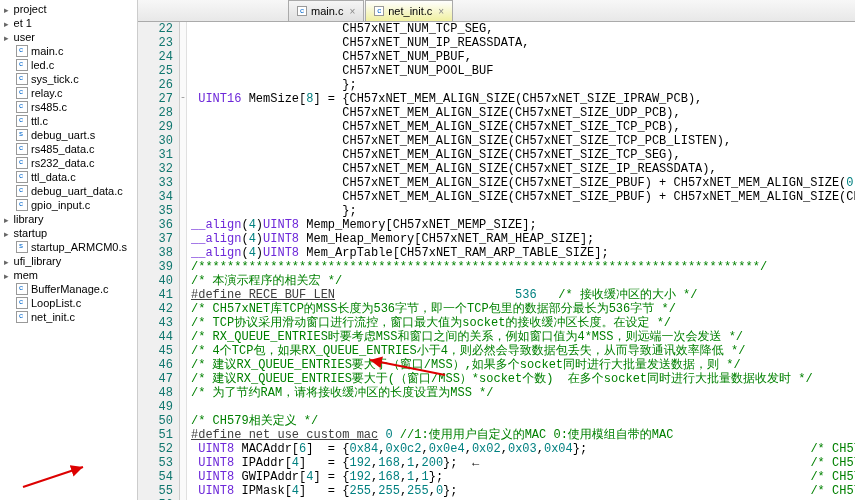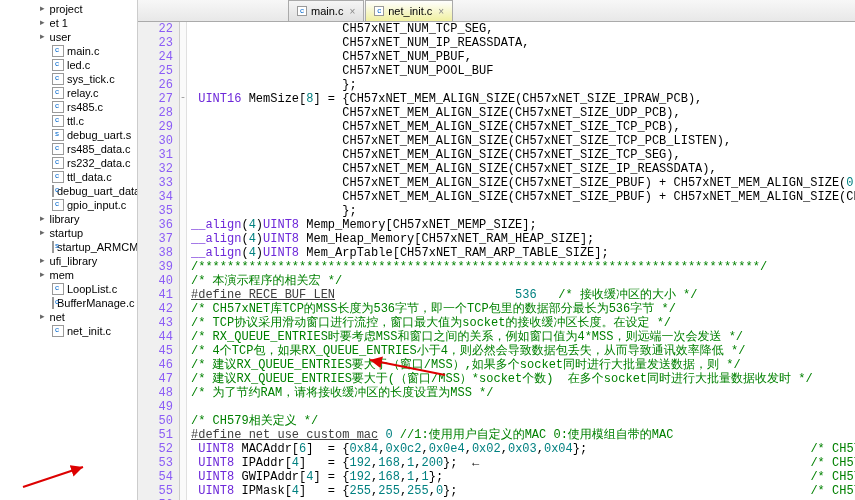--- a/index.html
+++ b/index.html
@@ -1,33 +1,33 @@
 <!DOCTYPE html>
 <html><head>
 <meta charset="utf-8">
 <style>
 * { margin: 0; padding: 0; box-sizing: border-box; }
 body { font-family: "Consolas", "Courier New", monospace; font-size: 12px; background: #fff; overflow: hidden; width: 855px; height: 500px; position: relative; }
 .main { display: flex; height: 100%; }
 .sidebar { width: 138px; background: #fff; border-right: 1px solid #ccc; display: flex; flex-direction: column; overflow: hidden; }
 .tree { flex: 1; overflow-y: auto; font-family: Tahoma, sans-serif; font-size: 11px; padding: 2px 0; }
-.tree-item { padding: 1px 4px 1px 16px; white-space: nowrap; cursor: pointer; display: flex; align-items: flex-start; gap: 3px; margin-left: 36px; }
+.tree-item { padding: 1px 4px 1px 16px; white-space: nowrap; cursor: pointer; display: flex; align-items: flex-end; gap: 3px; }
 .tree-item.folder { padding-left: 4px; }
 .tree-item.folder::before { content: "▸"; color: #666; margin-right: 2px; font-size: 9px; }
 .file-icon { display: inline-block; width: 12px; height: 12px; background: #fff; border: 1px solid #999; position: relative; }
 .file-icon.c::after { content: "c"; position: absolute; font-size: 8px; color: #0066cc; left: 2px; top: -1px; }
 .file-icon.s::after { content: "s"; position: absolute; font-size: 8px; color: #0066cc; left: 2px; top: -1px; }
 .editor-area { flex: 1; display: flex; flex-direction: column; overflow: hidden; }
 .tabs { display: flex; background: linear-gradient(#f7f7f7,#e8e8e8); border-bottom: 1px solid #aaa; height: 22px; padding-left: 150px; }
 .tab { display: flex; align-items: center; padding: 2px 8px; border: 1px solid #aaa; border-bottom: none; background: linear-gradient(#fefefe,#f0f0a0); margin-right: 1px; font-family: Tahoma, sans-serif; font-size: 11px; gap: 4px; cursor: pointer; }
 .tab.inactive { background: linear-gradient(#f5f5f5,#e0e0e0); }
 .tab .file-icon { width: 10px; height: 10px; }
 .close-x { color: #888; font-size: 10px; margin-left: 2px; }
 .code-area { flex: 1; display: flex; overflow: auto; background: #fff; }
-.gutter { background: #f0f0f0; color: #8b5cf6; text-align: right; padding: 0 6px 0 4px; border-right: 1px solid #ccc; user-select: none; min-width: 42px; }
+.gutter { background: #f0f0f0; color: #0f766e; text-align: right; padding: 0 6px 0 4px; border-right: 1px solid #ccc; user-select: none; min-width: 42px; }
 .gutter .ln { height: 14px; line-height: 14px; }
 .fold-col { width: 12px; background: #fafafa; border-right: 1px solid #e0e0e0; }
 .fold-col .f { height: 14px; text-align: center; color: #999; font-size: 10px; }
 .code { flex: 1; padding-left: 4px; white-space: pre; }
 .code .line { height: 14px; line-height: 14px; }
 .kw { color: #6d28d9; }
 .num { color: #008080; }
 .cm { color: #008000; }
 .pp { color: #404040; text-decoration: underline; }
 .arrow { position: absolute; pointer-events: none; }
@@ -109,28 +109,25 @@
             <span>startup_ARMCM0.s</span>
           </div>
           <div class="tree-item folder">
             <span>ufi_library</span>
           </div>
           <div class="tree-item folder">
             <span>mem</span>
           </div>
           <div class="tree-item">
             <span class="file-icon c"></span>
+            <span>BufferManage.c</span>
+          </div>
+          <div class="tree-item">
+            <span class="file-icon c"></span>
             <span>LoopList.c</span>
-          </div>
-          <div class="tree-item">
-            <span class="file-icon c"></span>
-            <span>BufferManage.c</span>
-          </div>
-          <div class="tree-item folder">
-            <span>net</span>
           </div>
           <div class="tree-item">
             <span class="file-icon c"></span>
             <span>net_init.c</span>
           </div>
         </div>
     </div>
   </div>
   <div class="editor-area">
     <div class="tabs">

